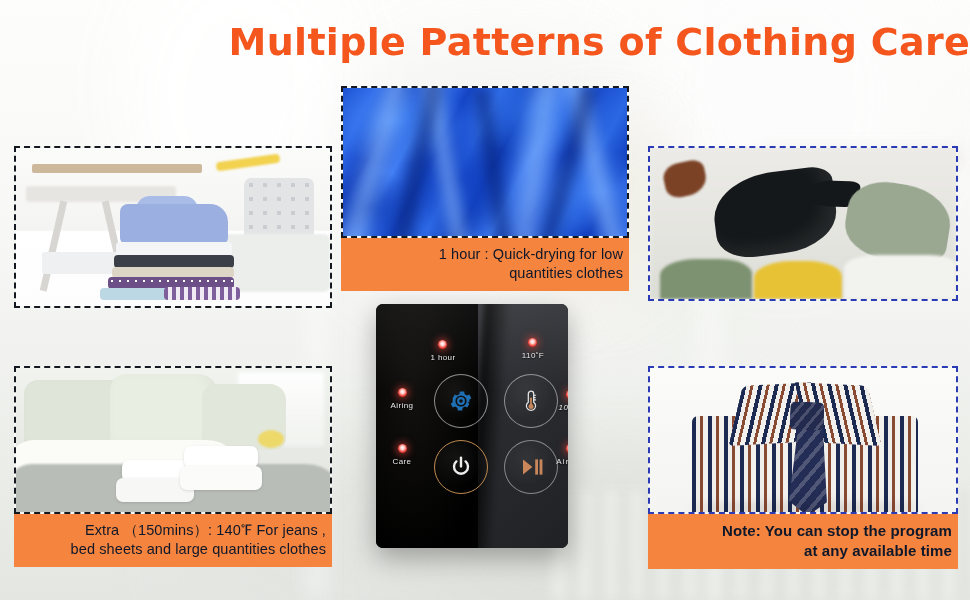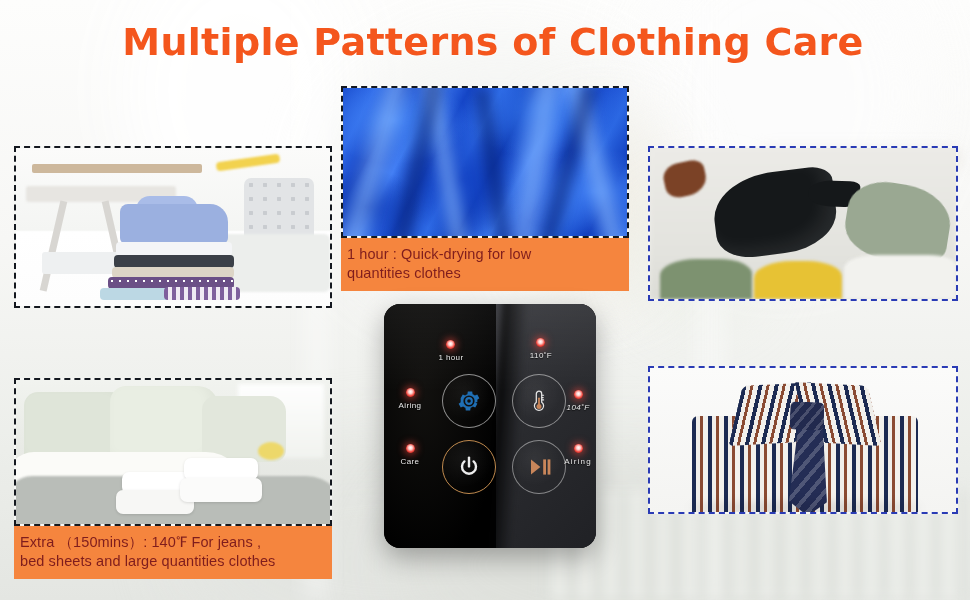--- a/index.html
+++ b/index.html
@@ -52,21 +52,21 @@
     background: repeating-linear-gradient(90deg,
       rgba(221,224,219,.9) 0px, rgba(221,224,219,.9) 12px,
       rgba(240,242,238,.9) 12px, rgba(240,242,238,.9) 26px);
     filter: blur(6px); opacity: .75;
   }
 
   
   .title {
     position: absolute;
     left: 16px; right: 0; top: 20px;
-    text-align: center;
+    text-align: right;
     font-family: "DejaVu Sans", sans-serif;
     font-size: 38px;
     font-weight: 700;
     letter-spacing: .3px;
     color: #F4561D;
     text-shadow: 0 1px 0 rgba(255,255,255,.6);
     z-index: 30;
     white-space: nowrap;
   }
 
@@ -83,36 +83,36 @@
     border: 2px dashed #14181f;
     background: #f6f7f5;
     overflow: hidden;
   }
   .photo.blue-border { border-color: #2a3bb5; }
 
   .caption {
     position: relative;
     box-sizing: border-box;
     background: #F5853E;
-    color: #7f1d1d;
-    text-align: left;
+    color: #0f172a;
+    text-align: right;
     font-family: "Liberation Sans", sans-serif;
     font-size: 14.5px;
     line-height: 1.32;
     padding: 7px 6px 8px 6px;
     white-space: pre-line;
     letter-spacing: .1px;
   }
   .caption.bold { font-weight: 700; font-size: 15px; }
 
   
   #panel-smart  { left: 14px;  top: 146px; width: 318px; }
   #panel-smart .photo { height: 162px; }
 
-  #panel-extra  { left: 14px;  top: 378px; width: 318px; }
+  #panel-extra  { left: 14px;  top: 366px; width: 318px; }
   #panel-extra .photo { height: 148px; }
 
   #panel-hour   { left: 341px; top: 86px;  width: 288px; }
   #panel-hour .photo { height: 152px; }
 
   #panel-airing { left: 648px; top: 146px; width: 310px; }
   #panel-airing .photo { height: 155px; }
 
   #panel-note   { left: 648px; top: 366px; width: 310px; }
   #panel-note .photo { height: 148px; }
@@ -328,23 +328,23 @@
       rgba(255,255,255,.2) 0 4px, rgba(255,255,255,0) 4px 11px);
   }
   .art-shirt .shadow {
     position: absolute; left: 40px; bottom: -2px; width: 230px; height: 12px;
     background: rgba(0,0,0,.10); filter: blur(5px); border-radius: 50%;
   }
 
   
   #control-panel {
     position: absolute;
-    left: 384px; top: 304px;
-    width: 212px; height: 244px;
-    border-radius: 16px;
+    left: 376px; top: 304px;
+    width: 192px; height: 244px;
+    border-radius: 7px;
     overflow: hidden;
     z-index: 25;
     box-shadow: 0 10px 26px rgba(0,0,0,.30);
     background: #000;
   }
   .cp-left {
     position: absolute; left: 0; top: 0; width: 53%; height: 100%;
     background: radial-gradient(ellipse at 35% 35%, #12110f 0%, #000000 78%);
   }
   .cp-right {
@@ -510,20 +510,22 @@
     <div class="photo blue-border">
       <div class="art art-shirt">
         <div class="body"></div>
         <div class="collar-l"></div>
         <div class="collar-r"></div>
         <div class="tie-body"></div>
         <div class="tie-knot"></div>
         <div class="shadow"></div>
       </div>
     </div>
+    <div class="caption bold">Note: You can stop the program
+at any available time</div>
   </div>
 
   <div id="control-panel">
     <div class="cp-left"></div>
     <div class="cp-right"></div>
     <div class="cp-seam"></div>
     <div class="cp-gloss"></div>
 
     <div class="led" id="led-1hour"></div>
     <div class="led-label" id="lbl-1hour">1 hour</div>

